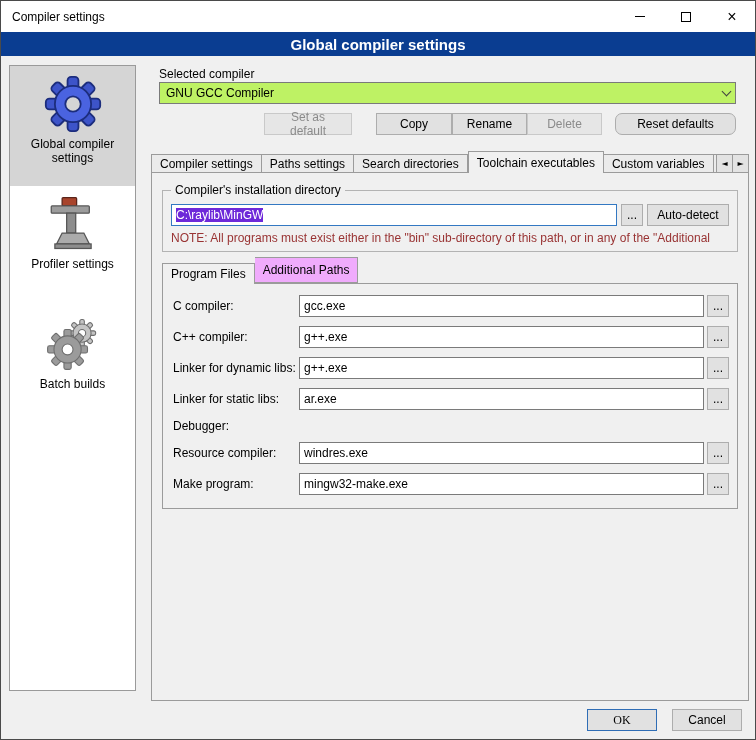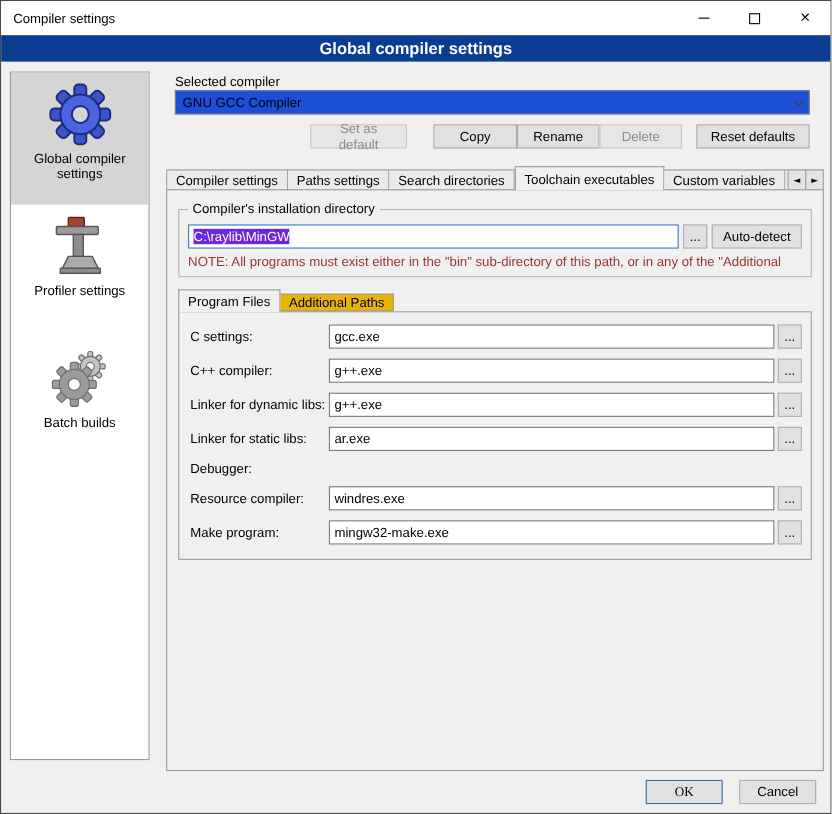--- a/index.html
+++ b/index.html
@@ -19,35 +19,35 @@
   .header { position:absolute; top:31px; left:0; right:0; height:24px; background:#0a3d91; color:#fff; font-weight:bold; font-size:15px; display:flex; align-items:center; justify-content:center; }
 
   
   .sidebar { position:absolute; left:8px; top:64px; width:127px; height:626px; background:#fff; border:1px solid #9a9a9a; }
   .side-item { height:120px; display:flex; flex-direction:column; align-items:center; padding-top:9px; cursor:default; }
   .side-item.selected { background:#d5d5d5; }
   .side-label { margin-top:4px; text-align:center; max-width:112px; line-height:14px; }
 
   
   .sel-label { position:absolute; left:158px; top:66px; }
-  .combo { border:1px solid #7a7a7a; background:#1d4ed8; display:flex; align-items:center; height:22px; padding-left:6px; cursor:default; }
+  .combo { border:1px solid #7a7a7a; background:#bef264; display:flex; align-items:center; height:22px; padding-left:6px; cursor:default; }
   .combo.gray { background:#e9e9e9; }
   .combo-text { white-space:nowrap; overflow:hidden; }
   .combo-btn { margin-left:auto; width:18px; height:100%; display:flex; align-items:center; justify-content:center; flex:none; }
   .chev { width:7px; height:7px; border-right:1.5px solid #404040; border-bottom:1.5px solid #404040; transform:rotate(45deg); margin-top:-4px; }
   .compiler-combo { position:absolute; left:158px; top:81px; width:577px; }
 
   .btn { height:22px; background:#e1e1e1; border:1px solid #adadad; font:inherit; display:inline-flex; align-items:center; justify-content:center; padding:0 8px; cursor:default; }
   .btn.disabled { color:#8b8b8b; background:#e6e6e6; border-color:#c9c9c9; }
   .btn-row { position:absolute; left:158px; top:112px; width:577px; display:flex; justify-content:flex-end; }
   .w-setdef { width:88px; margin-right:24px; }
   .w-copy { width:76px; }
   .w-rename { width:75px; }
   .w-delete { width:75px; margin-right:13px; }
-  .w-reset { width:103px; }
+  .w-reset { width:121px;border-radius:7px; }
 
   
   .tabs { position:absolute; left:150px; top:150px; width:598px; height:22px; display:flex; align-items:flex-end; z-index:2; overflow:hidden; }
   .tab { flex:none; height:19px; display:flex; align-items:center; padding:0 8px; background:#ebebeb; border:1px solid #9b9b9b; border-left:none; white-space:nowrap; cursor:default; }
   .tab:first-child { border-left:1px solid #9b9b9b; }
   .tab.sel { height:22px; background:#f0f0f0; border-bottom:none; border-left:1px solid #9b9b9b; }
   .tab.sel + .tab { border-left:none; }
   .tab-arrows { position:absolute; right:0; bottom:0; display:flex; z-index:3; }
   .tab-arrow { width:17px; height:19px; background:#e3e3e3; border:1px solid #9b9b9b; display:flex; align-items:center; justify-content:center; font-family:"DejaVu Sans", sans-serif; font-size:8px; margin-left:-1px; cursor:default; }
 
@@ -59,21 +59,21 @@
   .textbox { height:22px; background:#fff; border:1px solid #7a7a7a; display:flex; align-items:center; padding:0 4px; overflow:hidden; white-space:nowrap; }
   .textbox.focused { border-color:#3378c2; }
   .selection { background:#6d28d9; color:#fff; }
   .grow { flex:1; min-width:0; }
   .dots { width:22px; flex:none; padding:0; }
   .autodetect { width:82px; flex:none; }
   .note { margin-top:5px; color:#993333; white-space:nowrap; overflow:hidden; }
 
   
   .subtabs { display:flex; align-items:flex-end; height:21px; margin-top:10px; position:relative; z-index:2; }
-  .tab2 { height:16px; display:flex; align-items:center; padding:0 8px; background:#eab308; border:1px solid #9b9b9b; white-space:nowrap; cursor:default; }
+  .tab2 { height:26px; display:flex; align-items:center; padding:0 8px; background:#f0abfc; border:1px solid #9b9b9b; white-space:nowrap; cursor:default; }
   .tab2.sel { height:21px; background:#f0f0f0; border-bottom:none; margin-bottom:-1px; padding-bottom:1px; }
   .tab2.sel + .tab2 { border-left:none; }
   .subpanel { border:1px solid #9b9b9b; background:#f0f0f0; padding:11px 8px 4px 10px; position:relative; z-index:1; }
   .frow { display:flex; align-items:center; margin-bottom:9px; }
   .flabel { width:126px; flex:none; }
   .fdots { margin-left:3px; }
 
   
   .footer { position:absolute; right:13px; bottom:8px; display:flex; gap:15px; }
   .ok, .cancel { width:70px; }
@@ -202,21 +202,21 @@
       <div class="note">NOTE: All programs must exist either in the "bin" sub-directory of this path, or in any of the "Additional</div>
     </fieldset>
 
     <div class="subtabs">
       <div class="tab2 sel">Program Files</div>
       <div class="tab2">Additional Paths</div>
     </div>
 
     <div class="subpanel">
       <div class="frow">
-        <div class="flabel">C settings:</div>
+        <div class="flabel">C compiler:</div>
         <div class="textbox grow">
             <span>gcc.exe</span>
           </div>
         <button class="btn dots fdots">...</button>
       </div>
       <div class="frow">
         <div class="flabel">C++ compiler:</div>
         <div class="textbox grow">
             <span>g++.exe</span>
           </div>

